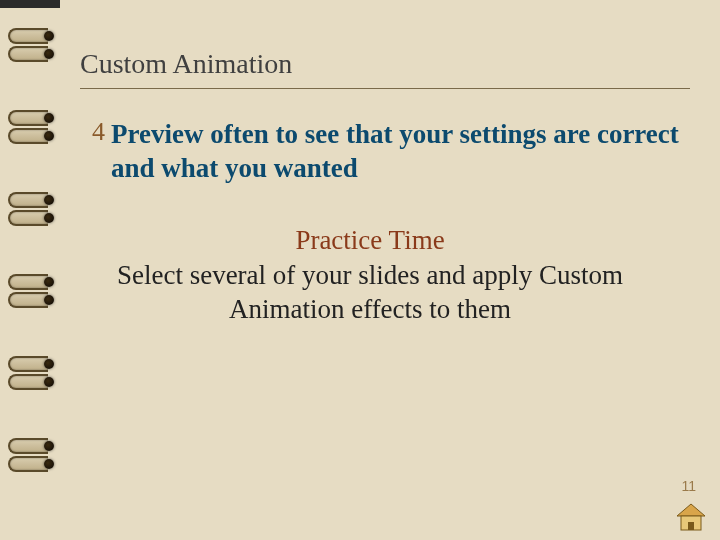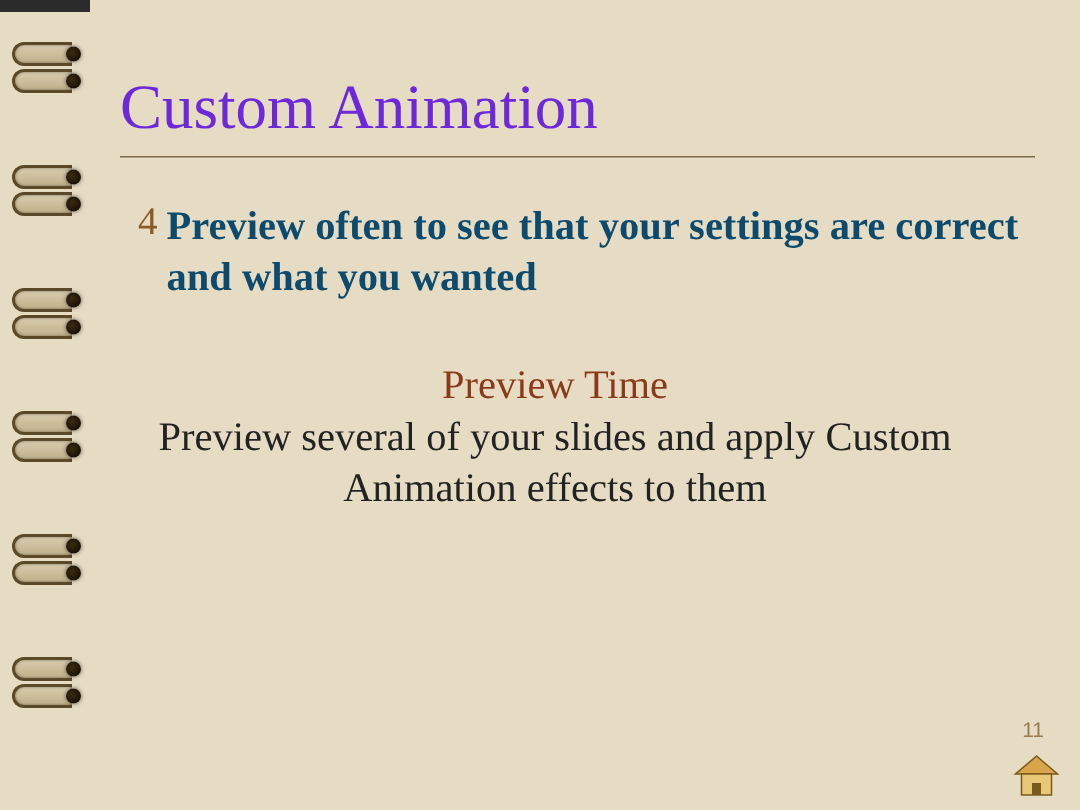--- a/index.html
+++ b/index.html
@@ -58,22 +58,22 @@
   .ring.top { top: 0; }
   .ring.bot { top: 18px; }
 
   .content {
     position: absolute;
     left: 80px;
     top: 48px;
     width: 600px;
   }
   .title {
-    font-size: 42px;
-    color: #6d28d9;
+    font-size: 28px;
+    color: #404040;
     margin: 0 0 8px 0;
     font-weight: normal;
   }
   .rule {
     border: none;
     border-top: 1px solid #7a6a4a;
     margin: 0 0 28px 0;
     width: 610px;
   }
   .bullet-row {
@@ -186,22 +186,22 @@
 </div>
 
 <div class="content">
   <h1 class="title">Custom Animation</h1>
   <hr class="rule">
   <div class="bullet-row">
     <div class="bullet-mark">4</div>
     <div class="bullet-text">Preview often to see that your settings are correct and what you wanted</div>
   </div>
   <div class="practice">
-    <div class="practice-head">Preview Time</div>
-    <div class="practice-body">Preview several of your slides and apply Custom Animation effects to them</div>
+    <div class="practice-head">Practice Time</div>
+    <div class="practice-body">Select several of your slides and apply Custom Animation effects to them</div>
   </div>
 </div>
 
 <div class="pagenum">11</div>
 
 <div class="home-btn">
   <svg width="34" height="30" viewBox="0 0 34 30">
     <polygon points="17,2 3,14 31,14" fill="#d9a54a" stroke="#7a5a1a" stroke-width="1"></polygon>
     <rect x="7" y="14" width="20" height="14" fill="#e8c878" stroke="#7a5a1a" stroke-width="1"></rect>
     <rect x="14" y="20" width="6" height="8" fill="#7a5a1a"></rect>

